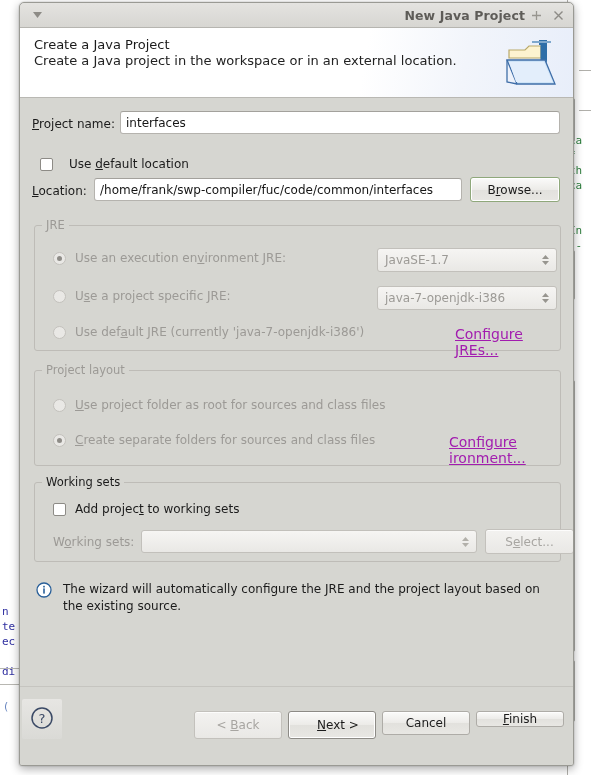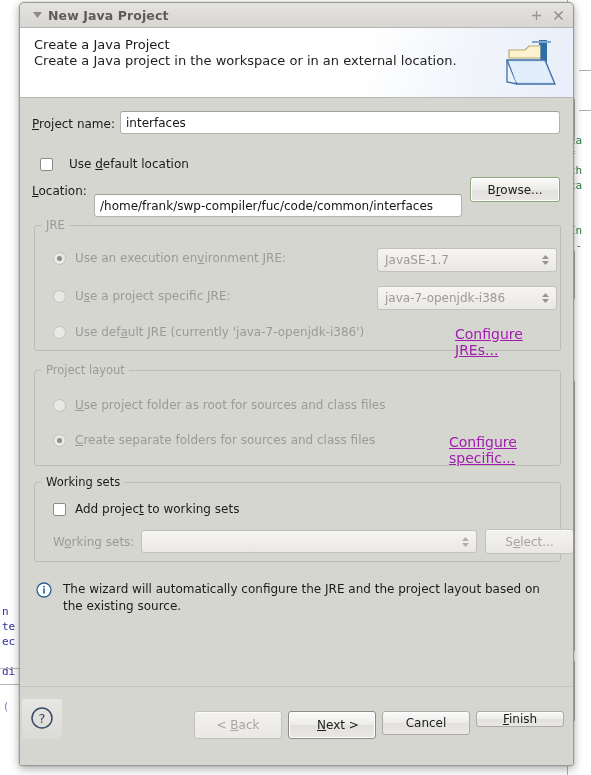--- a/index.html
+++ b/index.html
@@ -68,21 +68,21 @@
     background: linear-gradient(to bottom, #e4e3e0 0%, #d7d6d2 100%);
     border-bottom: 1px solid #b6b5b0;
     border-radius: 4px 4px 0 0;
     display: flex;
     align-items: center;
     position: relative;
     user-select: none;
   }
   #titlebar .title {
     flex: 1;
-    text-align: left;
+    text-align: right;
     font-weight: bold;
     font-size: 12.5px;
     color: #5e5c58;
     letter-spacing: 0.1px;
   }
   .tb-btn {
     width: 22px;
     height: 22px;
     display: flex;
     align-items: center;
@@ -343,21 +343,21 @@
     </div>
 
     <div class="abs" style="left:20px; top:59px; display:flex; align-items:center; gap:16px;">
       <span class="checkbox"></span>
       <span class="lbl">Use <span class="u">d</span>efault location</span>
     </div>
 
     <div class="lbl abs" style="left:12px; top:86px;">
       <span class="u">L</span>ocation:
     </div>
-    <div class="textfield abs" style="left:74px; top:80px; width:368px; height:23px;margin-top:16px;">
+    <div class="textfield abs" style="left:74px; top:80px; width:368px; height:23px;">
       <span>/home/frank/swp-compiler/fuc/code/common/interfaces</span>
     </div>
     <div class="btn focus abs" style="left:450px; top:79px; width:90px; height:25px;">
       <span>B<span class="u">r</span>owse...</span>
     </div>
 
     <div class="group" style="left:14px; top:127px; width:527px; height:126px;">
       <span class="glabel lbl dim">JRE</span>
 
       <div class="abs" style="left:18px; top:25px; display:flex; align-items:center; gap:9px;">
@@ -407,21 +407,21 @@
         <span class="lbl dim"><span class="u">U</span>se project folder as root for sources and class files</span>
       </div>
 
       <div class="abs" style="left:18px; top:62px; display:flex; align-items:center; gap:9px;">
         <span class="radio checked">
             <span class="dot"></span>
           </span>
         <span class="lbl dim"><span class="u">C</span>reate separate folders for sources and class files</span>
       </div>
       <a class="link abs" style="left:414px; top:63px;">
-        <span>Configure specific...</span>
+        <span>Configure ironment...</span>
       </a>
     </div>
 
     <div class="group" style="left:14px; top:384px; width:527px; height:80px;">
       <span class="glabel lbl">Working sets</span>
 
       <div class="abs" style="left:18px; top:19px; display:flex; align-items:center; gap:9px;">
         <span class="checkbox"></span>
         <span class="lbl">Add projec<span class="u">t</span> to working sets</span>
       </div>

